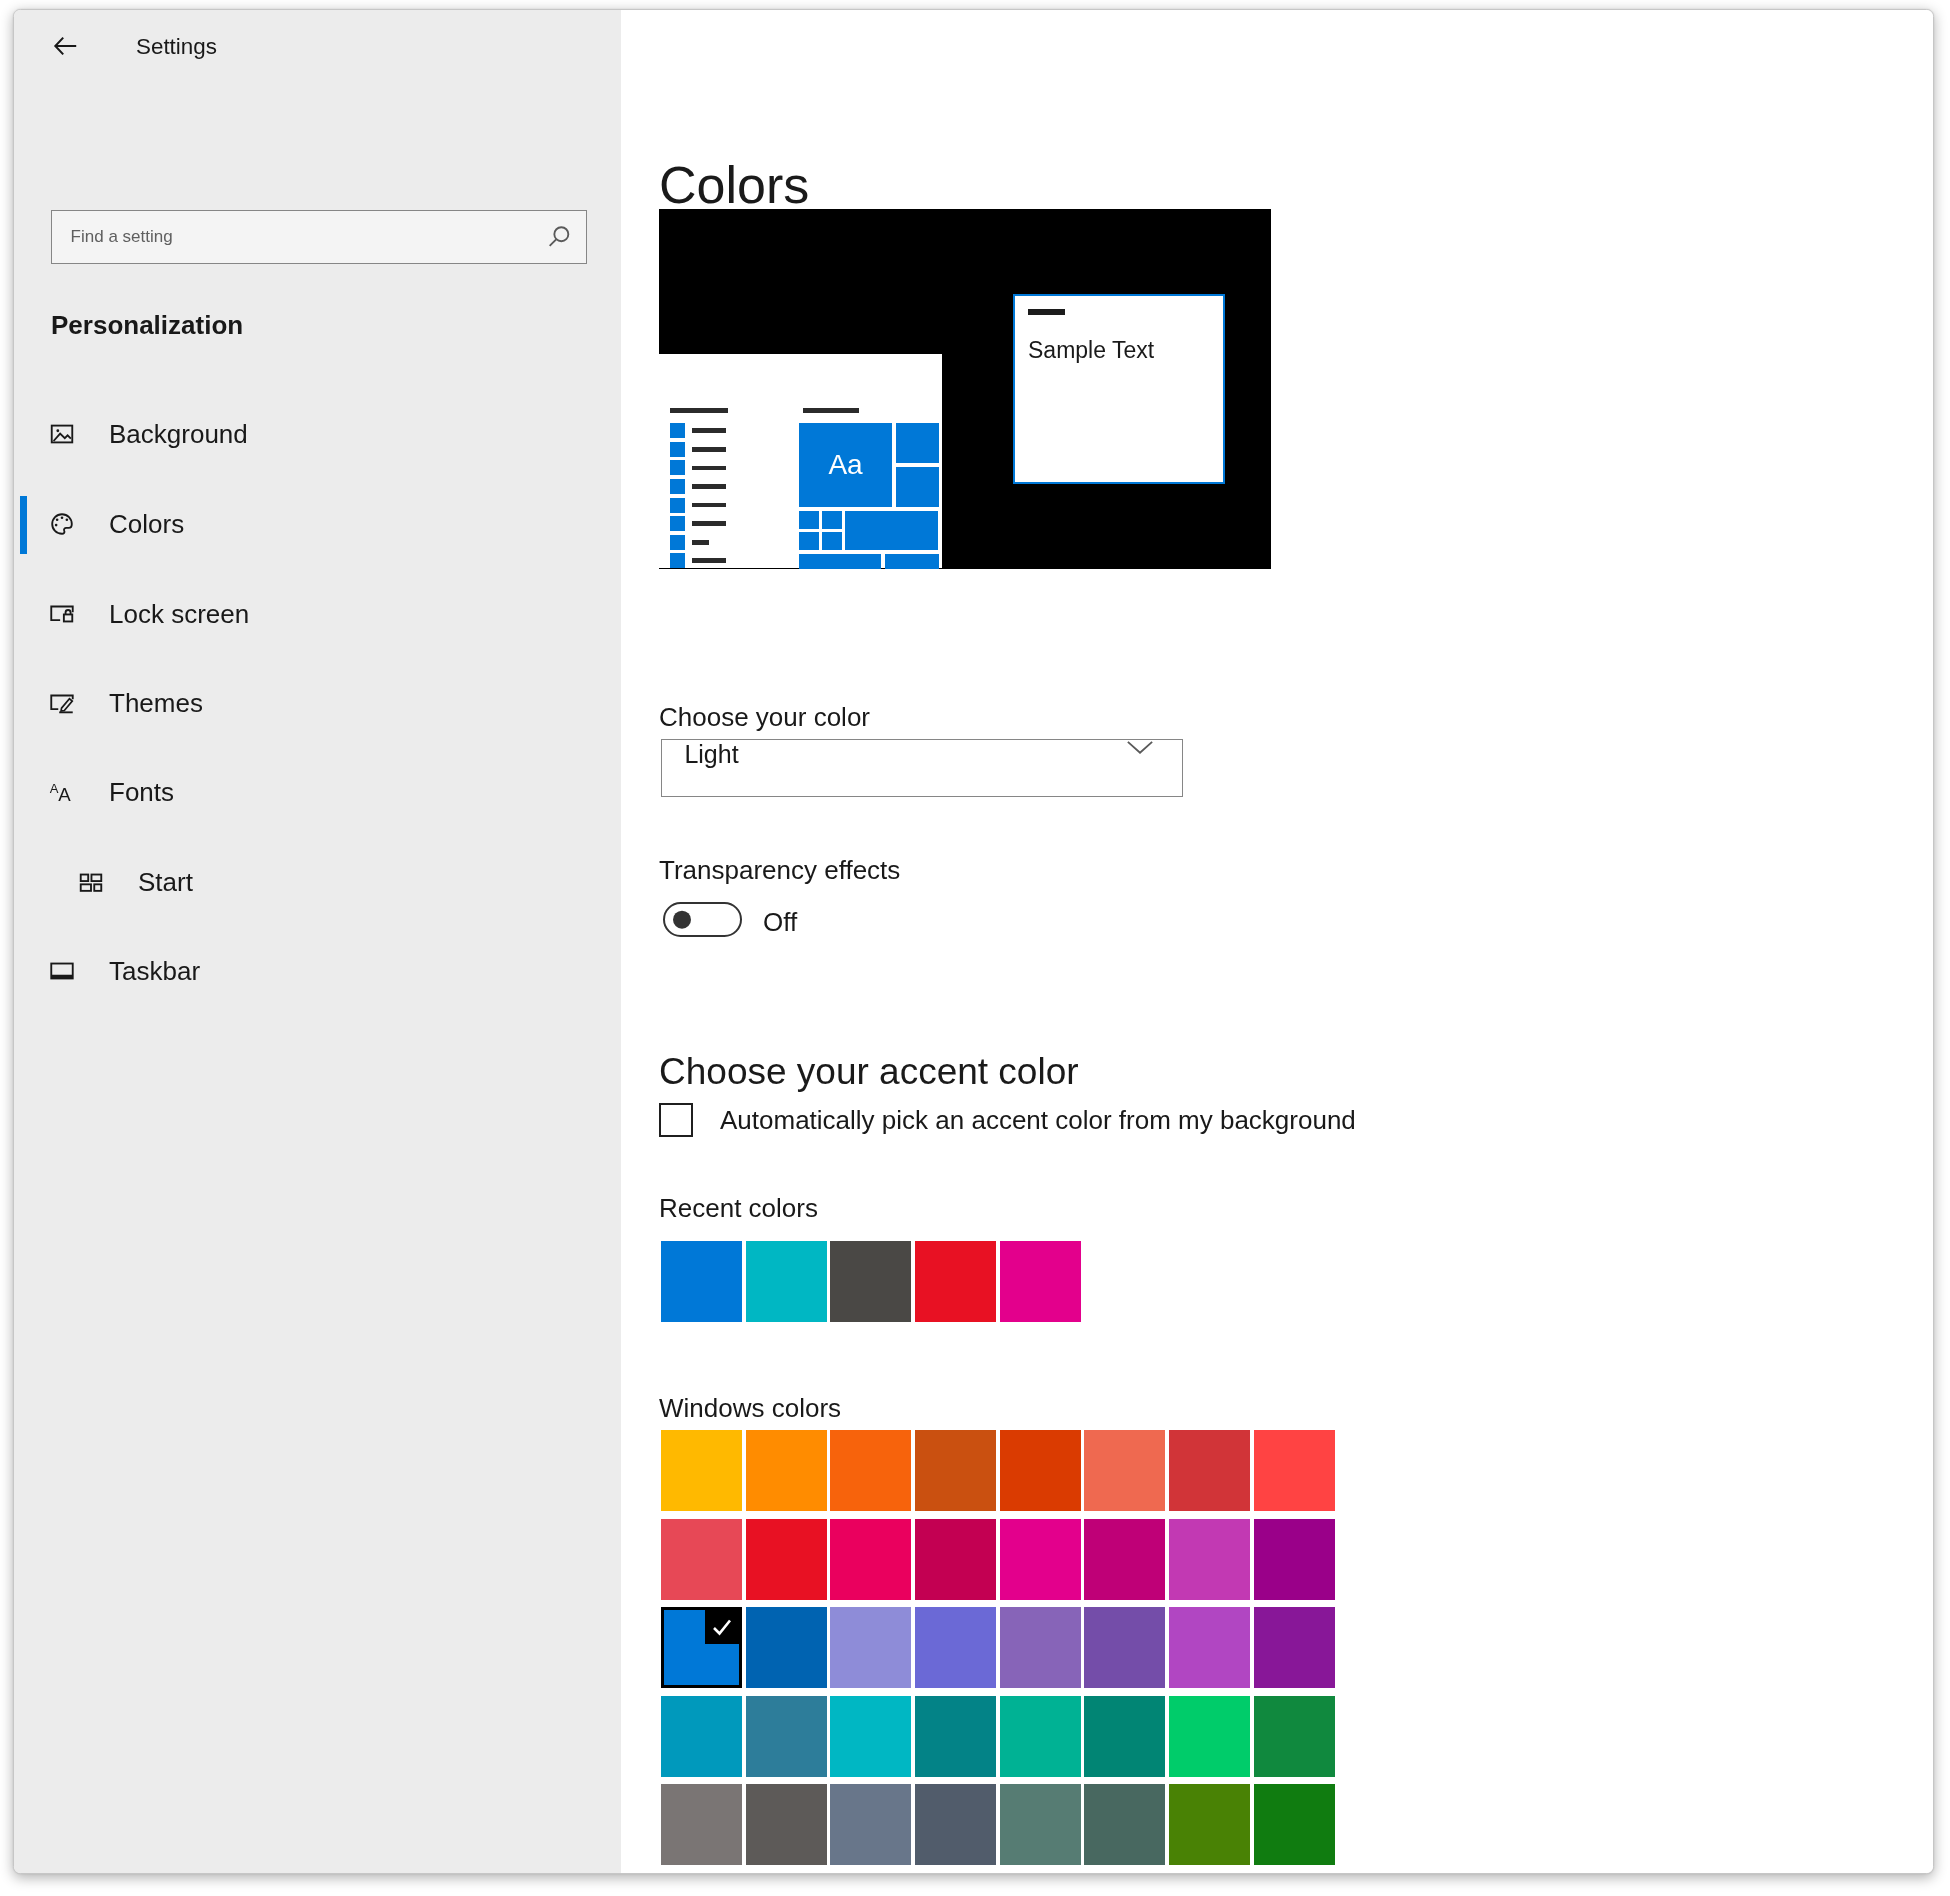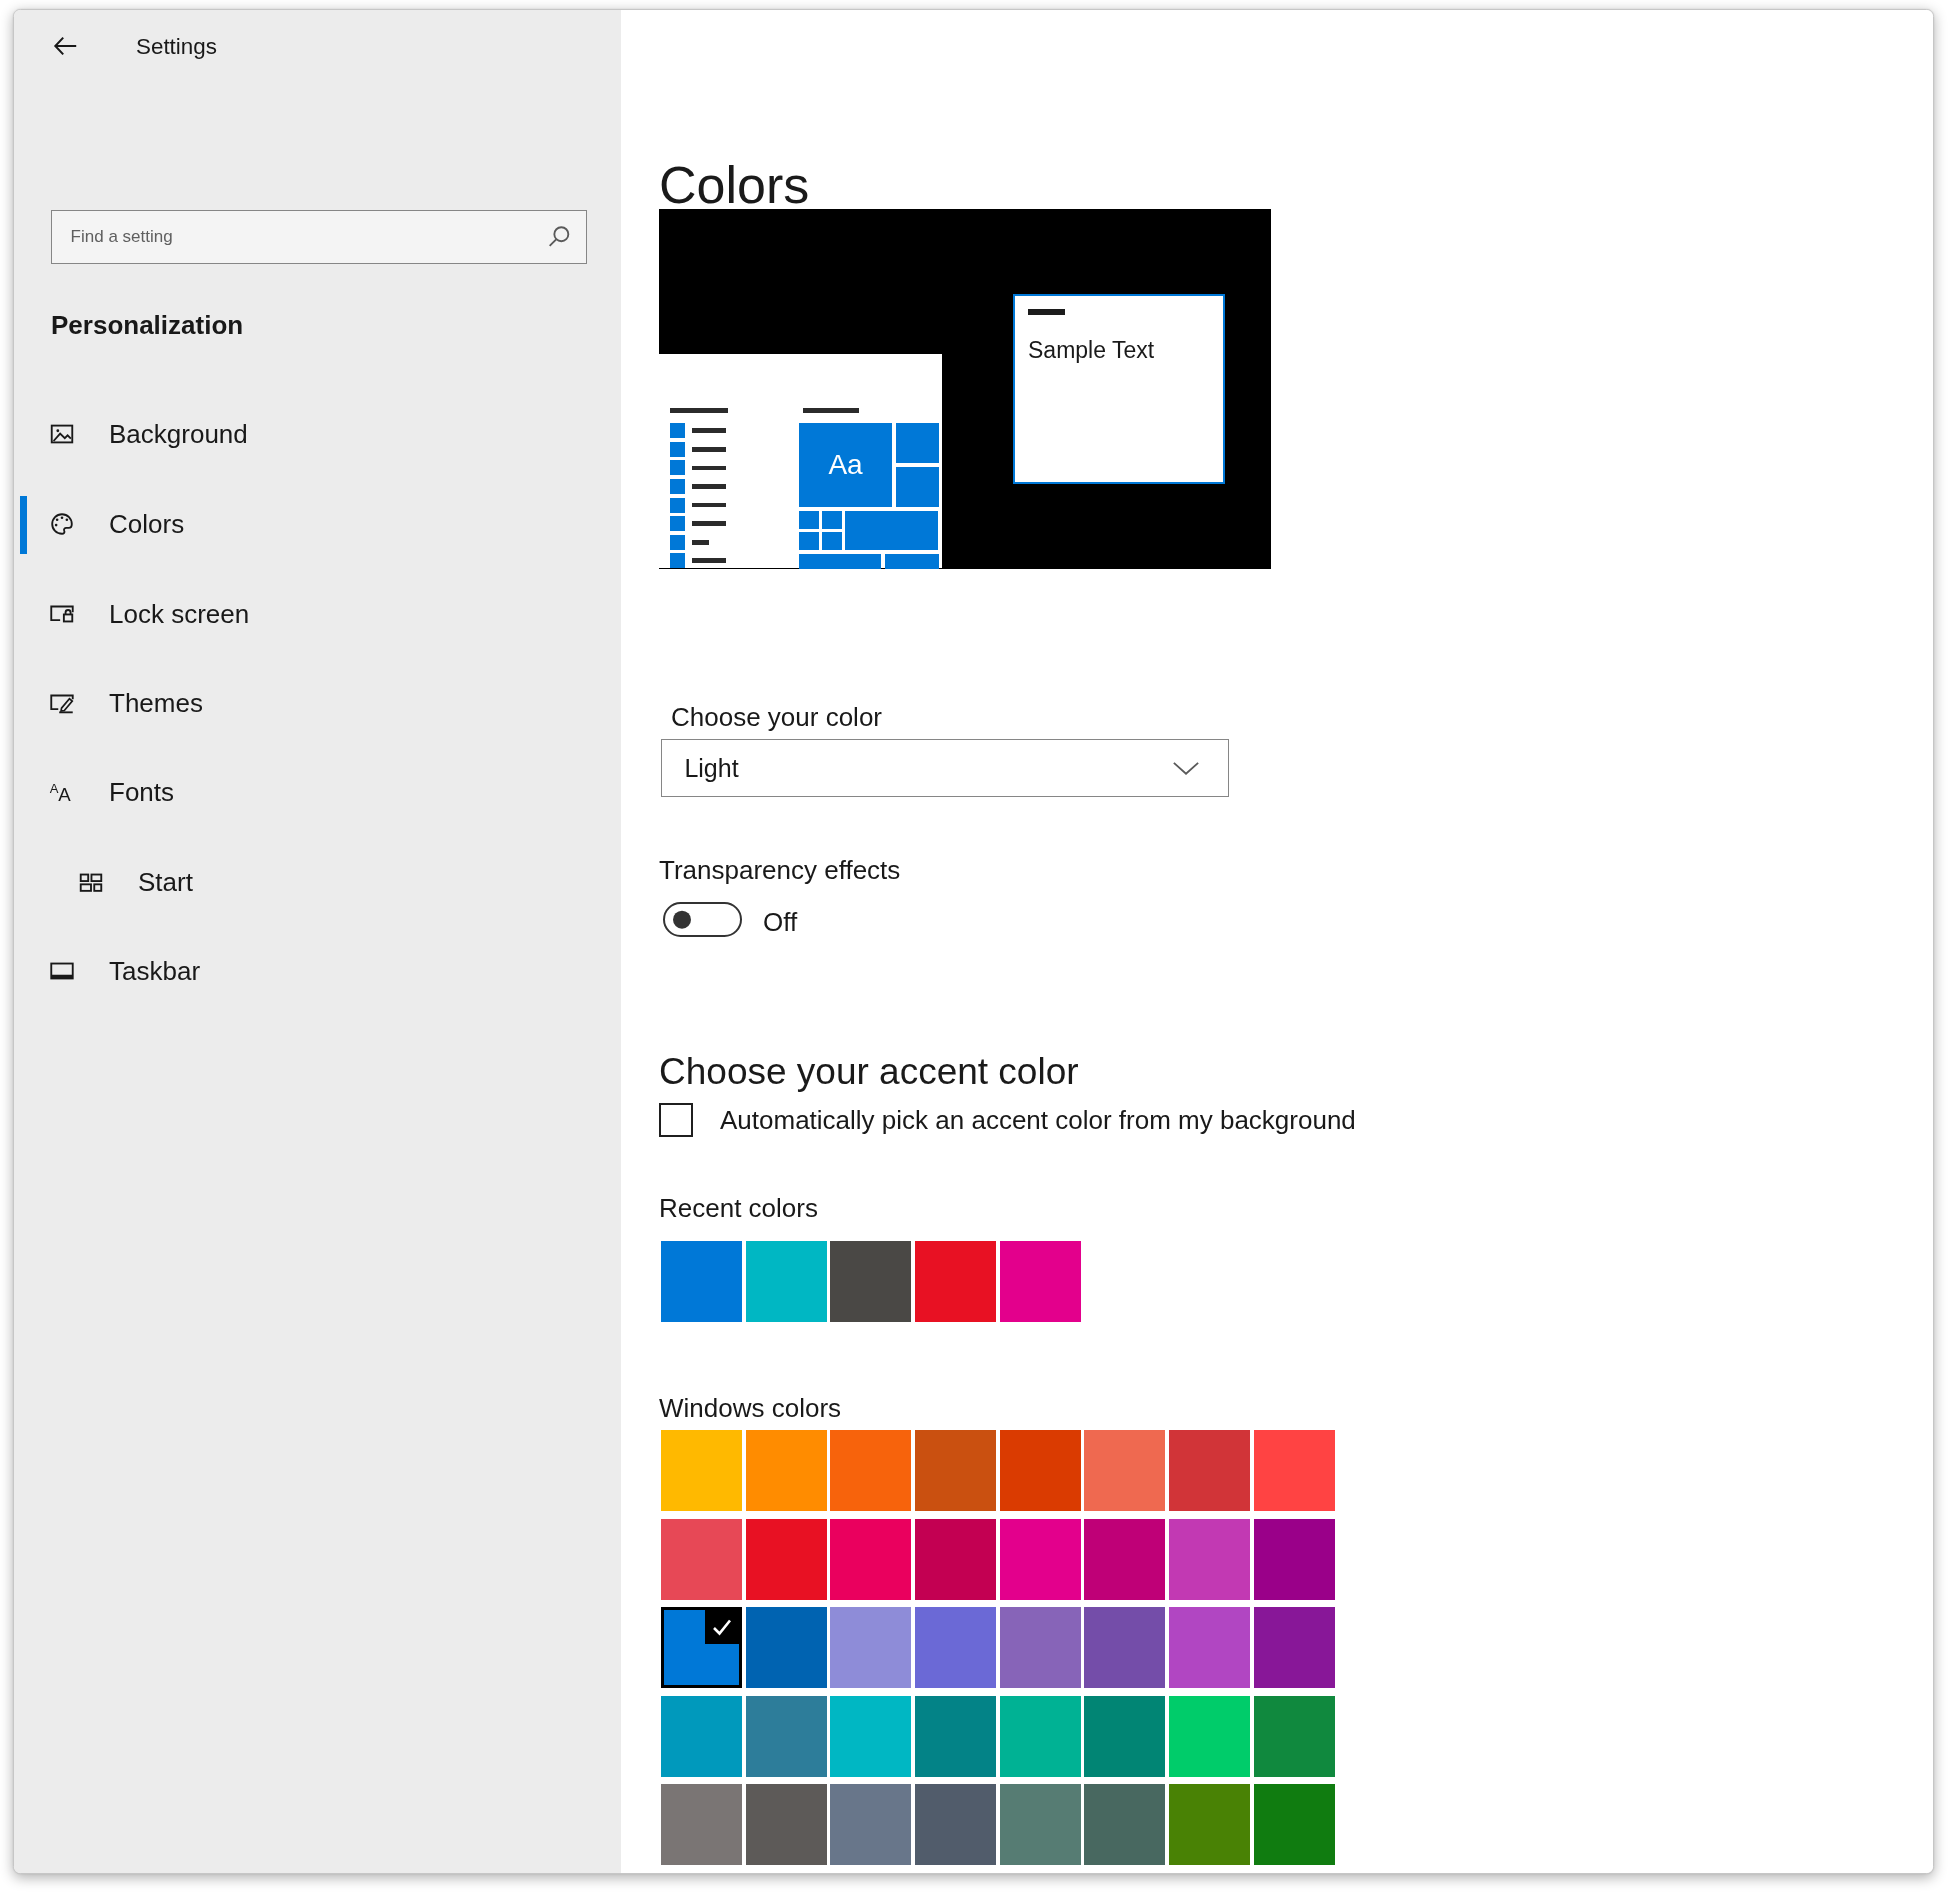--- a/index.html
+++ b/index.html
@@ -70,24 +70,24 @@
   .tile-r2{left:237px;top:258px;width:43px;height:40px;}
   .tile-s1{left:140px;top:302px;width:19.6px;height:17.7px;}
   .tile-s2{left:163px;top:302px;width:19.6px;height:17.7px;}
   .tile-s3{left:140px;top:323px;width:19.6px;height:17.7px;}
   .tile-s4{left:163px;top:323px;width:19.6px;height:17.7px;}
   .tile-w1{left:186px;top:302px;width:93px;height:39px;}
   .tile-w2{left:140px;top:345px;width:82px;height:15px;}
   .tile-s5{left:226px;top:345px;width:54px;height:15px;}
   
   .lbl{position:absolute;font-size:26px;color:#191919;line-height:1.2;}
-  .lbl-choose{left:38px;top:692px;margin-left:12px;}
+  .lbl-choose{left:38px;top:692px;}
   .dropdown{
-    position:absolute;left:40px;top:729px;width:568px;height:58px;border:1.9px solid #868686;
-    box-sizing:border-box;background:#fff;display:flex;align-items:center;cursor:pointer;
+    position:absolute;left:40px;top:729px;width:522px;height:58px;border:1.9px solid #868686;
+    box-sizing:border-box;background:#fff;display:flex;cursor:pointer;
   }
   .dropdown .dd-value{font-size:25px;margin-left:22.4px;color:#191919;flex:1;}
   .dropdown .chev{width:28px;height:15px;margin-right:28px;}
   .lbl-transparency{left:38px;top:845px;}
   .toggle{
     position:absolute;left:42px;top:892px;width:79px;height:35px;border:2.3px solid #333;
     border-radius:18.6px;box-sizing:border-box;background:#fff;cursor:pointer;
   }
   .toggle .knob{
     position:absolute;left:7.5px;top:50%;transform:translateY(-50%);

